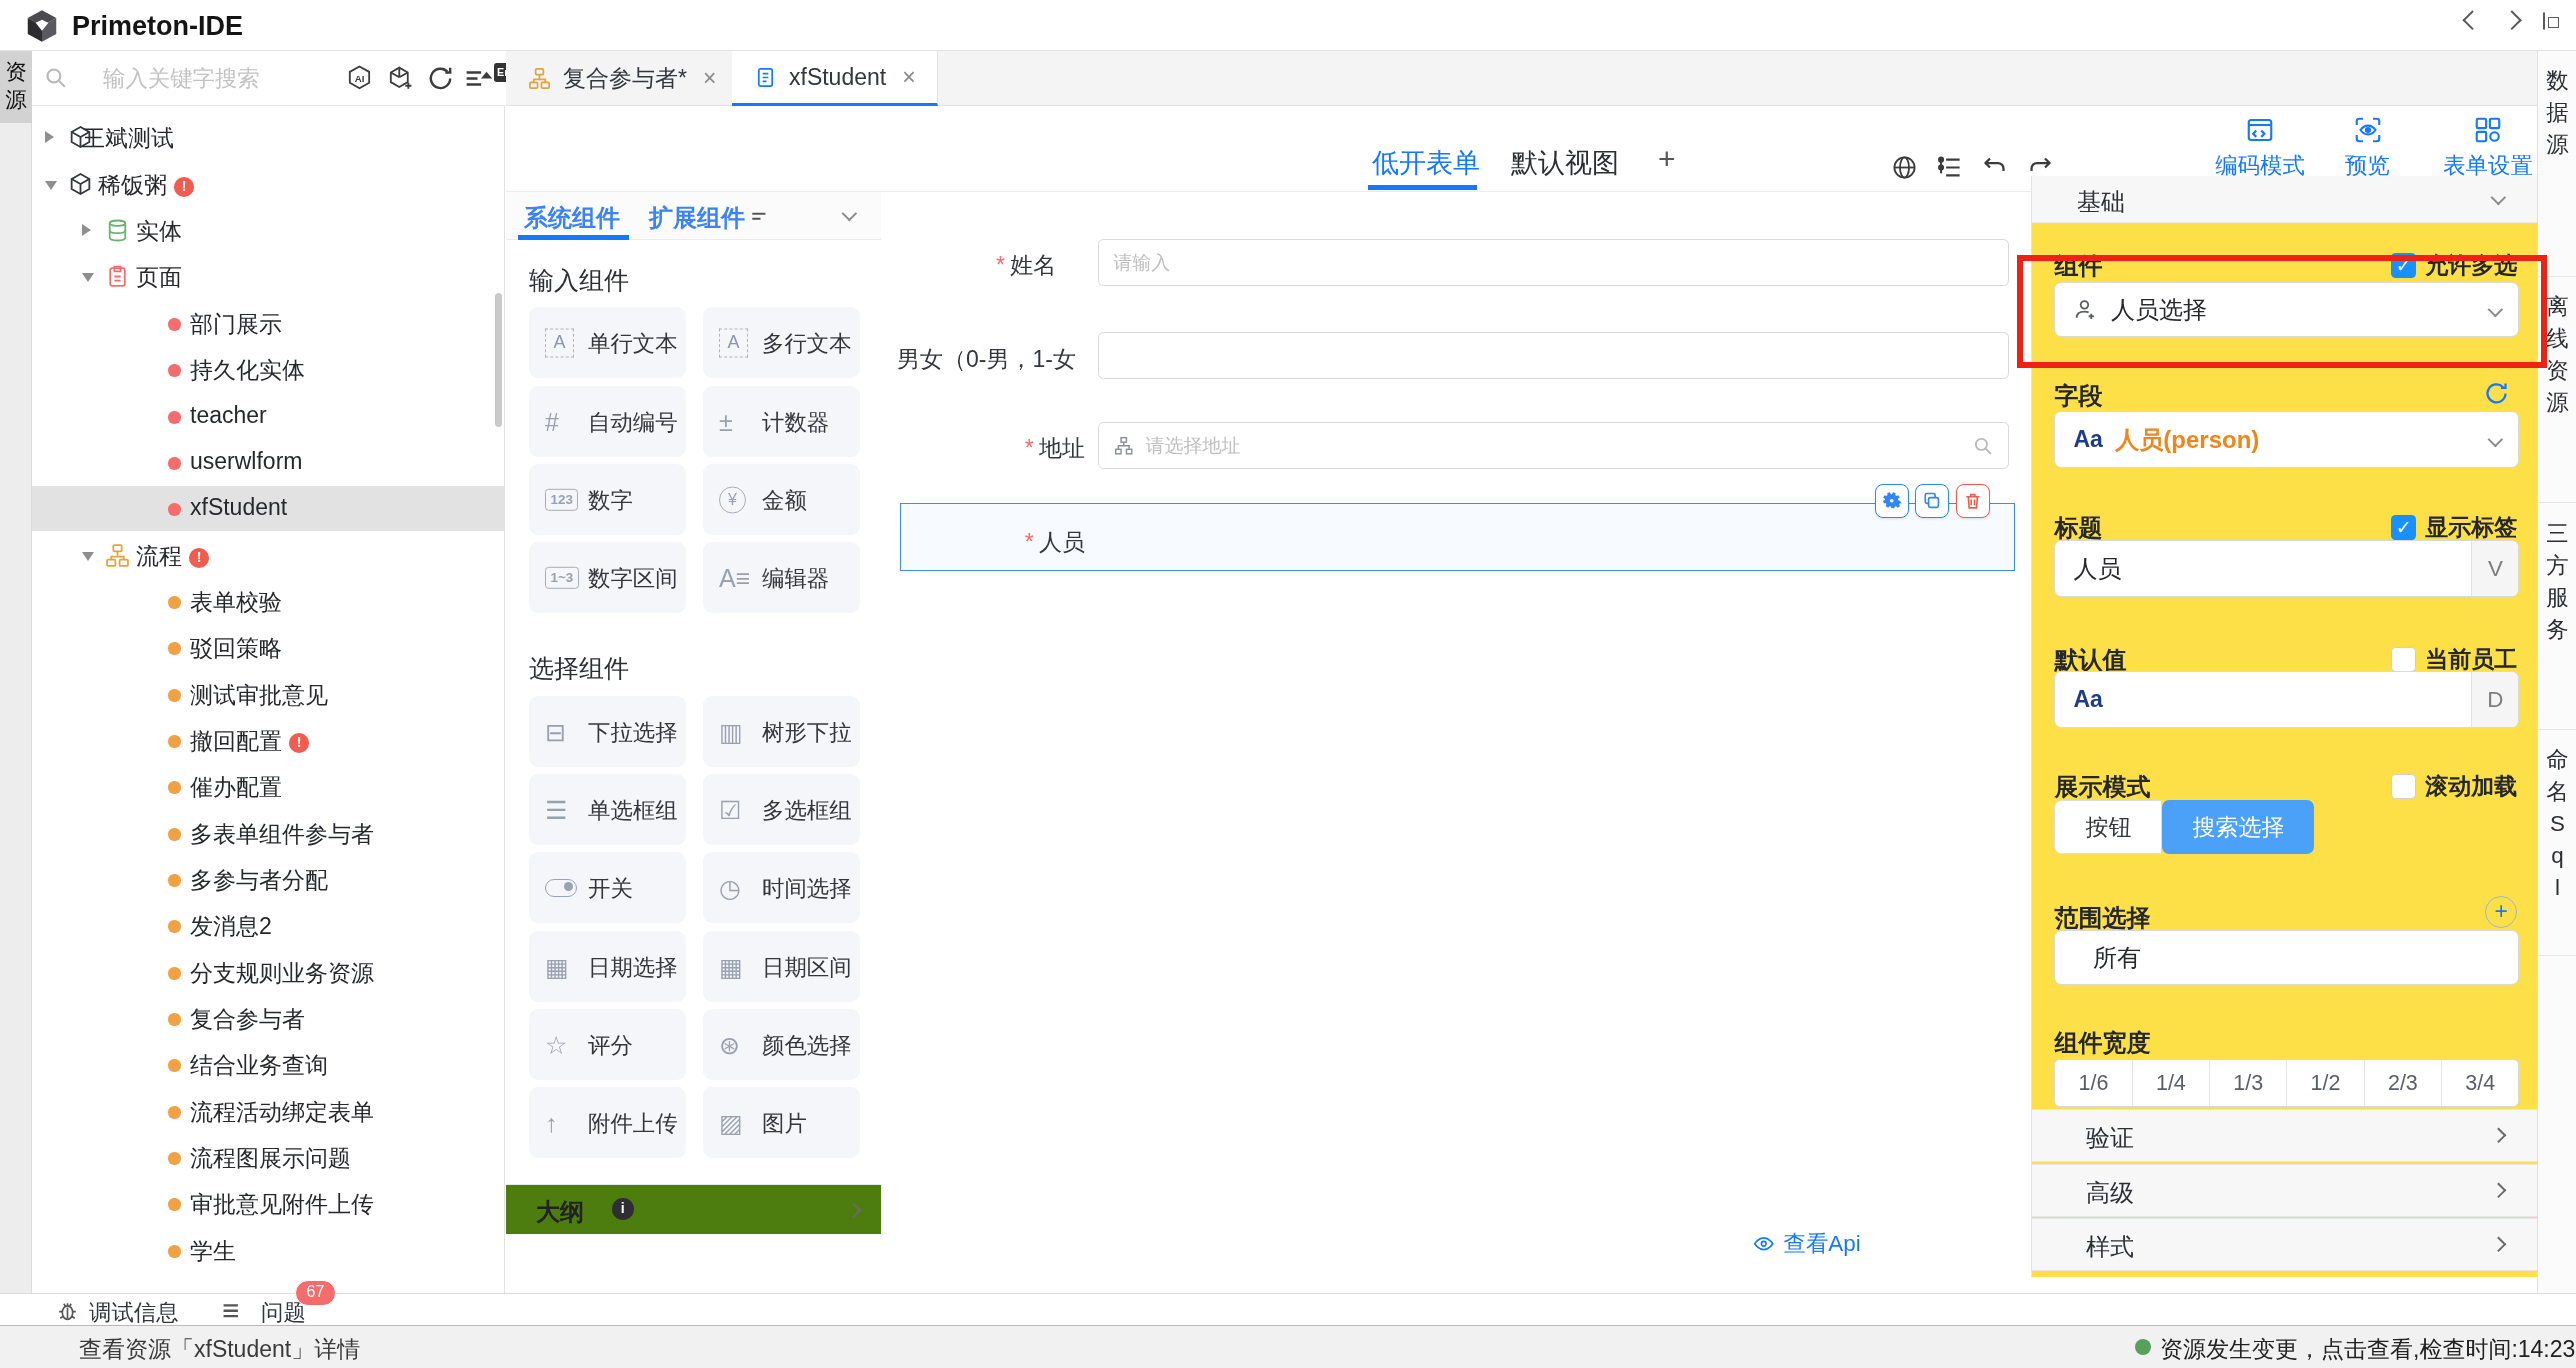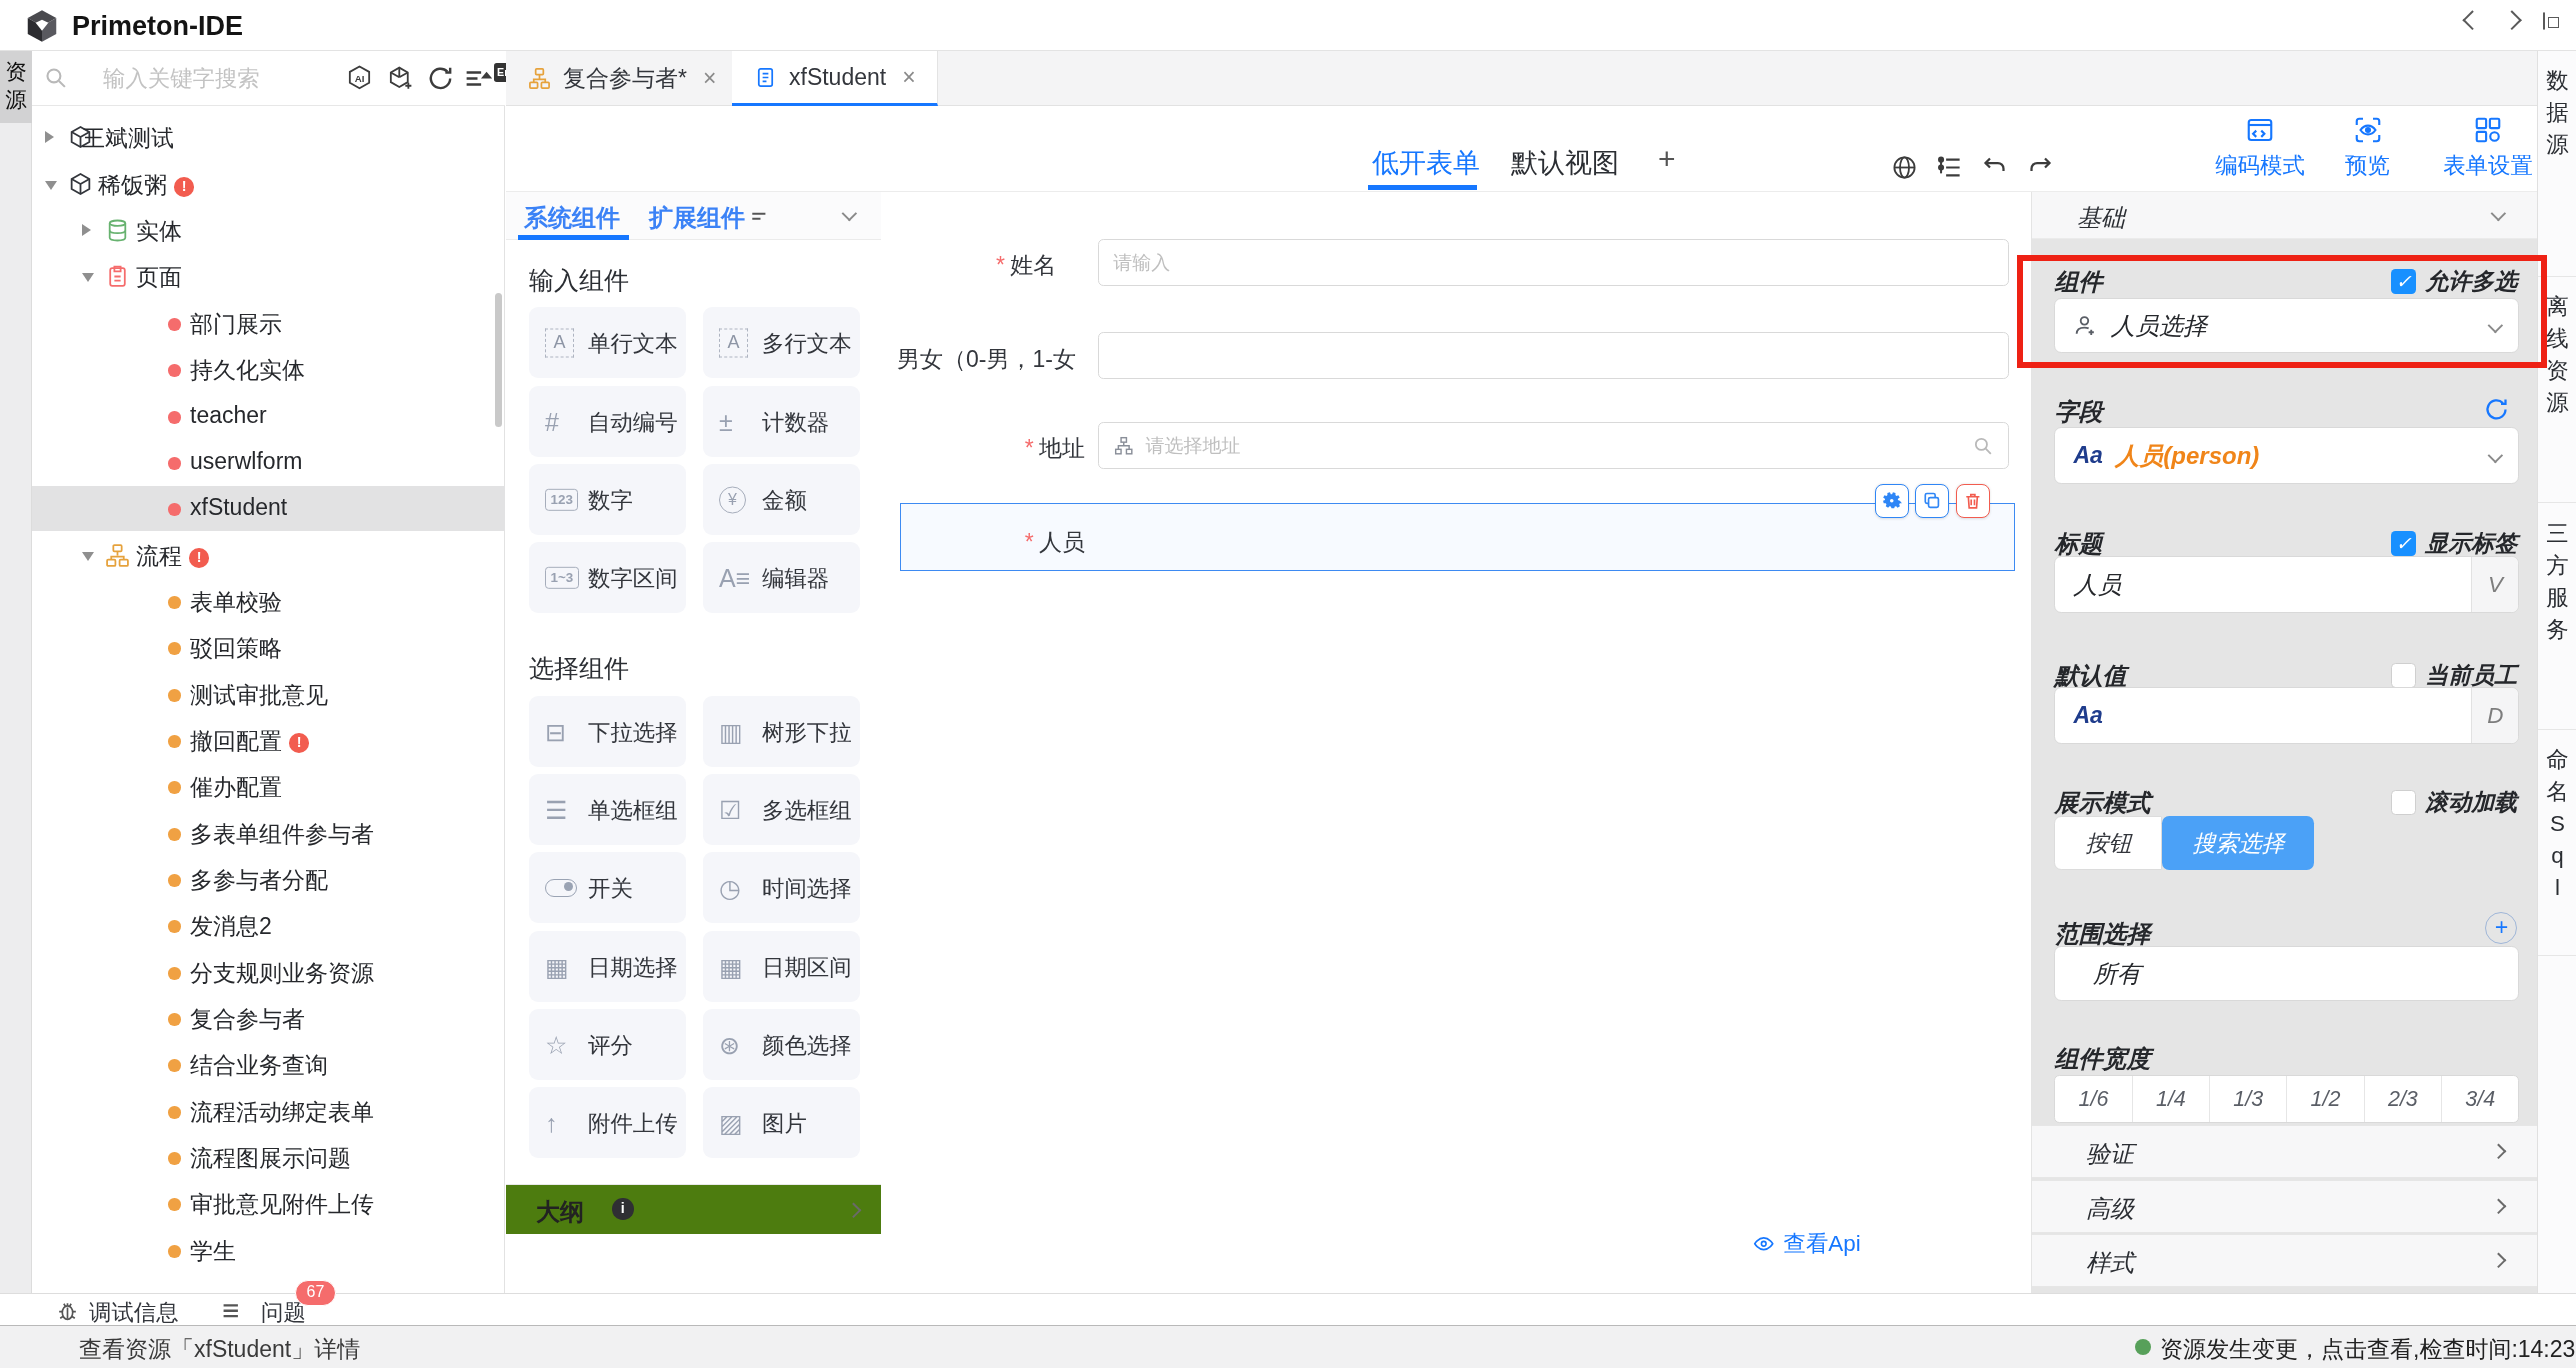--- a/index.html
+++ b/index.html
@@ -82,21 +82,21 @@
   .inputbox input { flex: 1; border: none; outline: none; font-size: 19px; color: #a16207; background: transparent; font-family: "Liberation Sans", sans-serif; }
   .inputbox input::placeholder { color: #bfbfbf; }
   .inputbox .sfx { color: #b9b9b9; }
   #sel-field-wrap { position: absolute; left: 19px; top: 311px; width: 1115px; height: 68px; border: 1.8px solid #3d8af2; background: #f7faff; }
   .fld-btn { position: absolute; width: 34px; height: 34px; border-radius: 8px; background: #fff; display: flex; align-items: center; justify-content: center; cursor: pointer; box-shadow: 0 0.9px 2.7px rgba(0,0,0,.12); }
   .fld-btn.blue { border: 1.8px solid #2f86f6; color: #2f86f6; }
   .fld-btn.red  { border: 1.8px solid #f25c4f; color: #f25c4f; }
   #view-api { position: absolute; left: 872px; top: 1036px; display: flex; align-items: center; gap: 9px; color: #1677ff; font-size: 22.4px; cursor: pointer; }
 
   
-  #inspector { position: absolute; left: 2031px; top: 192px; width: 506px; height: 1101px; background: #e5e5e5; border-left: 0.9px solid #e4e4e4; font-style: italic; }
+  #inspector { position: absolute; left: 2031px; top: 176px; width: 506px; height: 1101px; background: #fde047; border-left: 0.9px solid #e4e4e4; }
   #insp-header { position: absolute; left: 0; top: 0; width: 506px; height: 47px; background: #f7f7f8; border-bottom: 0.9px solid #ebebeb; cursor: pointer; }
   .ilabel { position: absolute; left: 22.4px; font-size: 24px; font-weight: 700; color: #25272b; }
   .ckrow { position: absolute; right: 19.7px; display: flex; align-items: center; gap: 9px; cursor: pointer; }
   .ckrow .cklab { font-size: 23px; font-weight: 700; color: #25272b; }
   .ckbox { width: 25px; height: 25px; border-radius: 4.5px; }
   .ckbox.on  { background: #1890ff; color: #fff; font-size: 19px; text-align: center; line-height: 25px; }
   .ckbox.off { background: #fff; border: 1.8px solid #cfcfcf; }
   .iselect { position: absolute; left: 22.4px; width: 465px; border: 0.9px solid #d9d9d9; border-radius: 7.2px; background: #fff; display: flex; align-items: center; padding: 0 18px; gap: 12.5px; cursor: pointer; }
   .iselect .val { font-size: 24px; color: #26282c; flex: 1; }
   .prefix-aa { font-size: 23px; font-weight: 700; color: #1f3c8c; }

